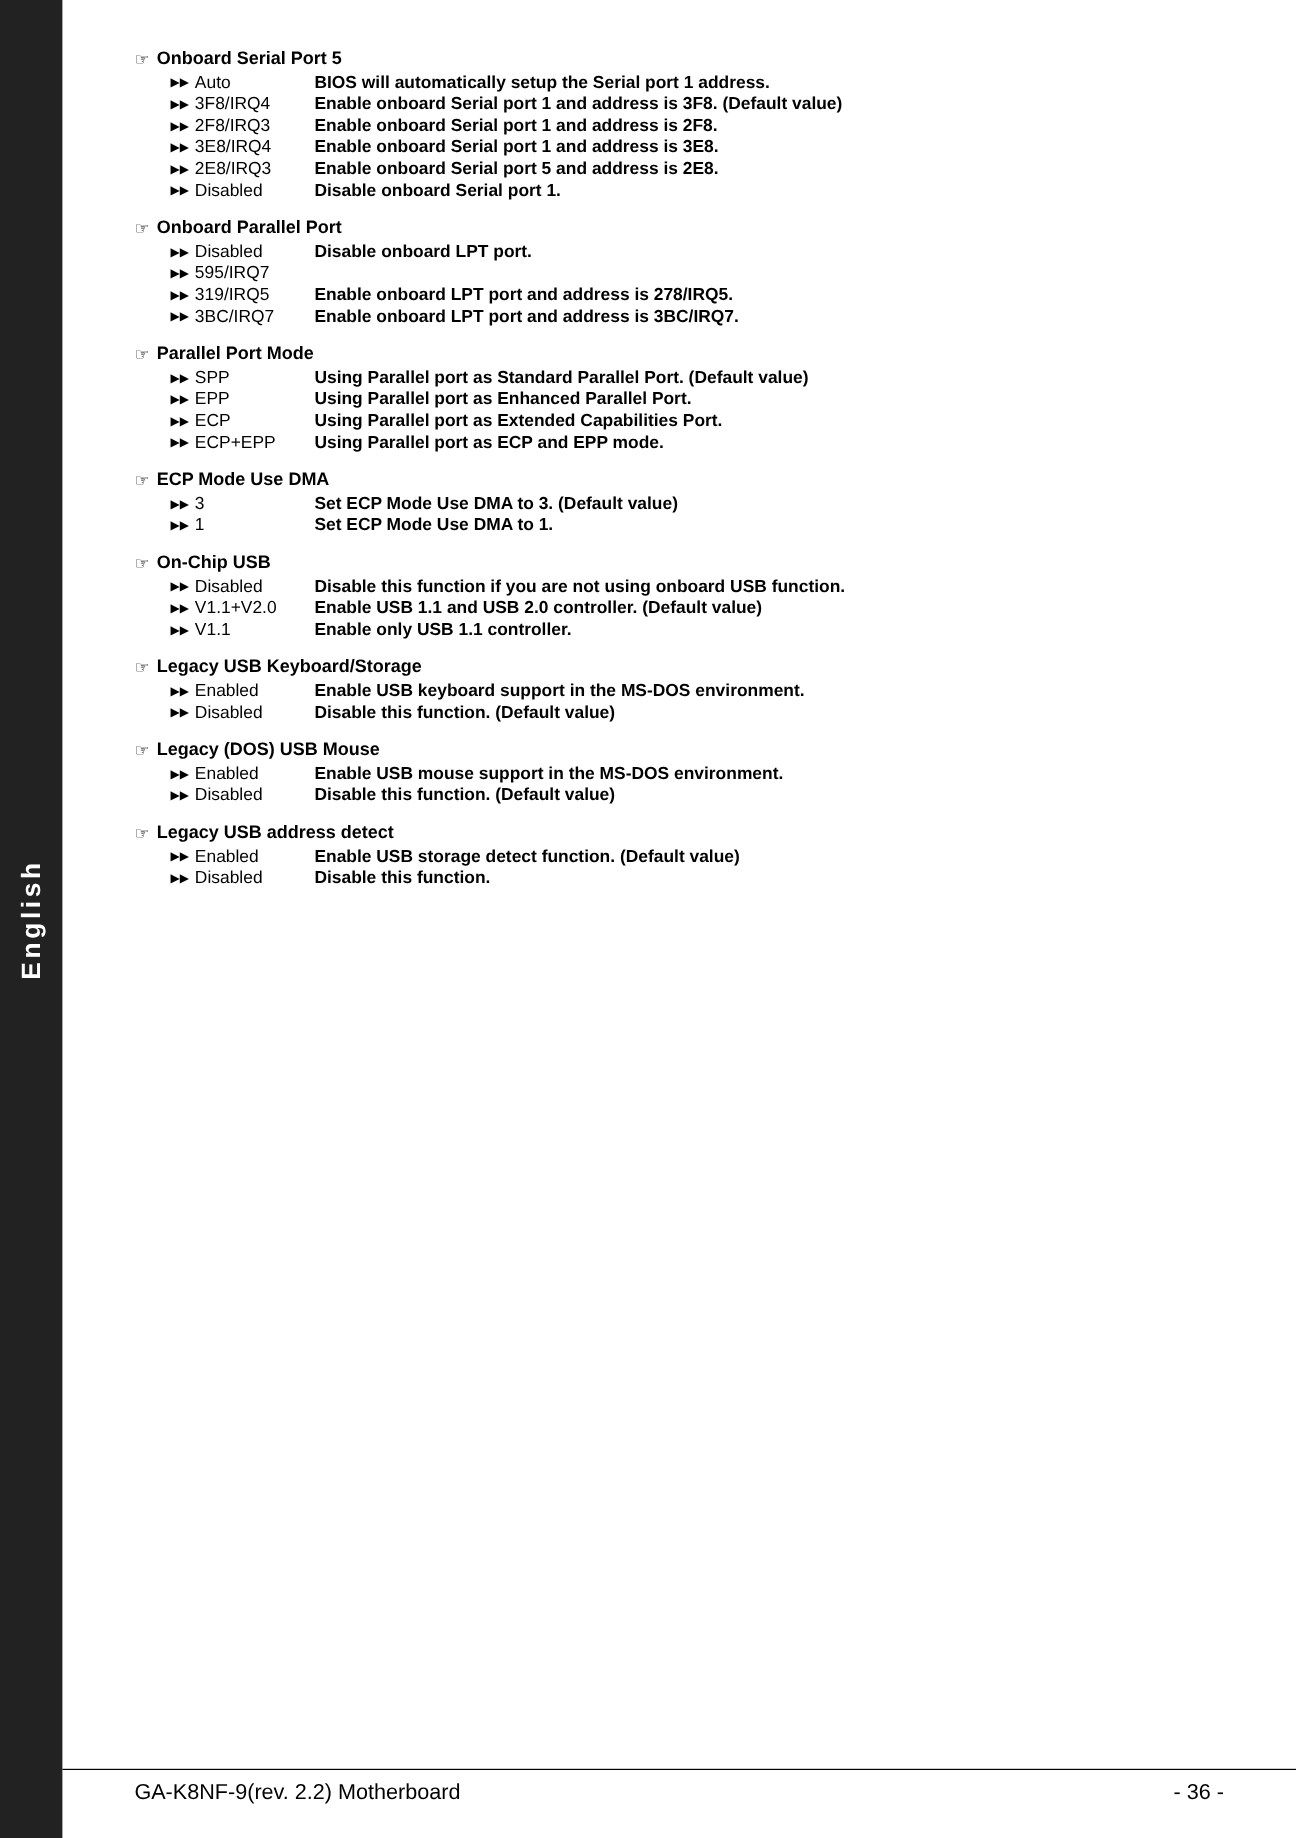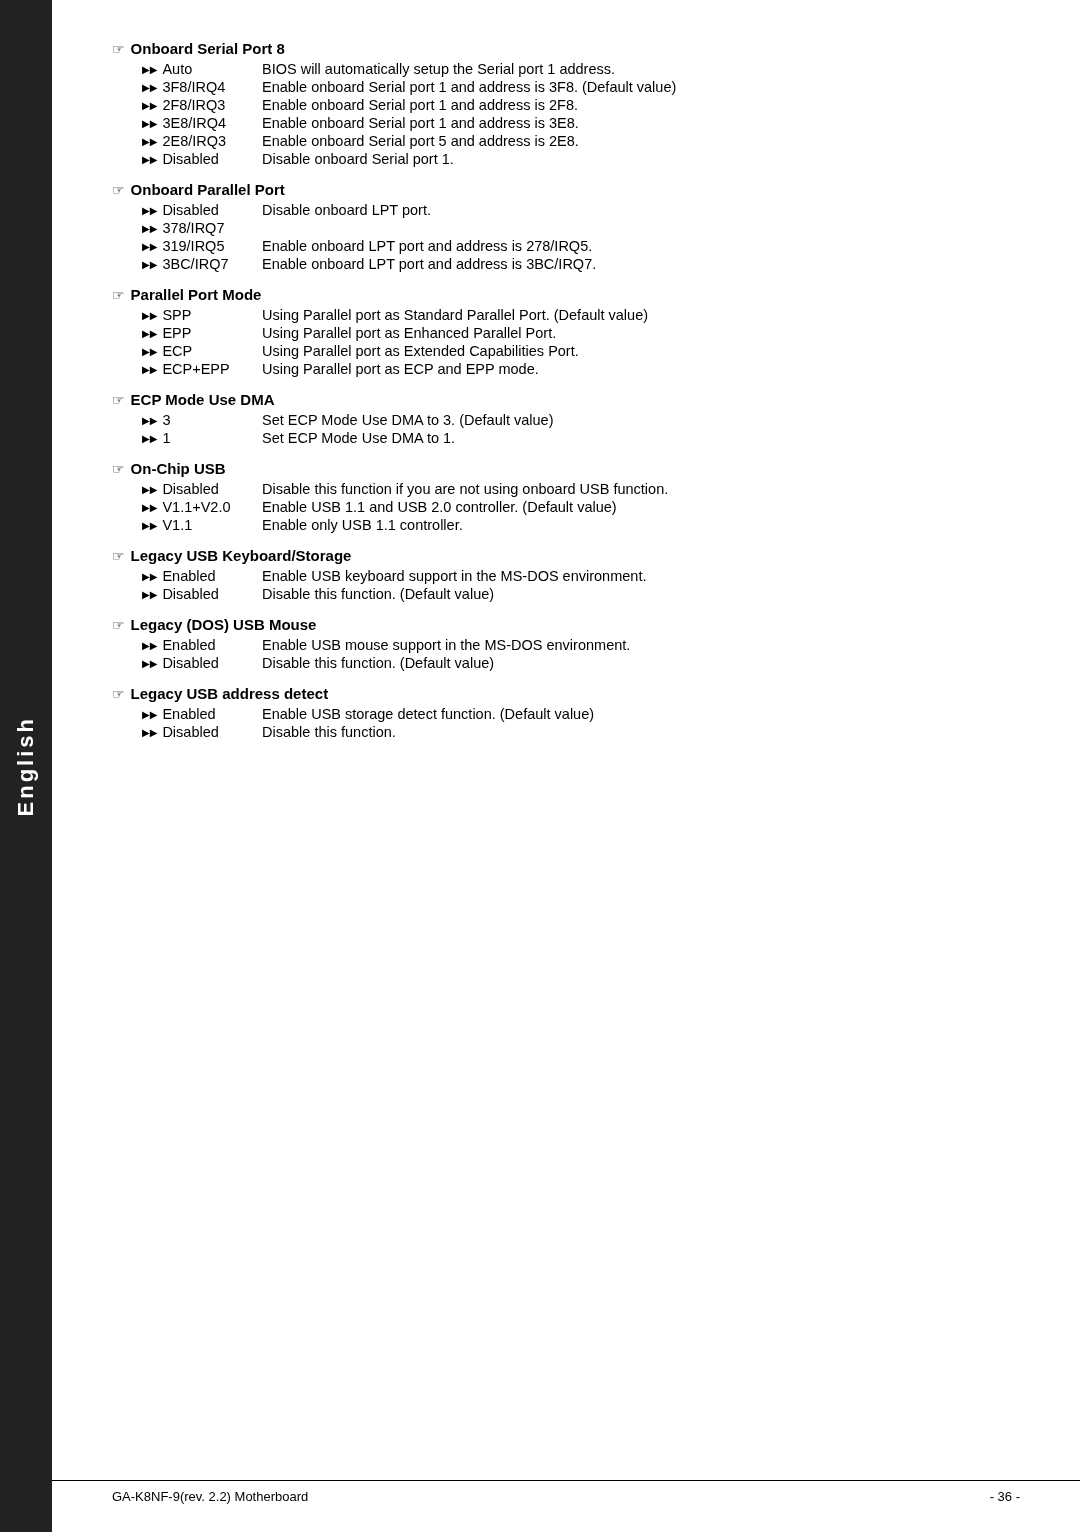--- a/index.html
+++ b/index.html
@@ -76,49 +76,50 @@
       flex-shrink: 0;
     }
 
     .arrow {
       font-size: 13px;
       margin-right: 2px;
     }
 
     .item-desc {
       flex: 1;
+      font-weight: bold;
     }
 
     .footer {
       position: absolute;
       bottom: 28px;
       left: 52px;
       right: 0;
       display: flex;
       justify-content: space-between;
       padding: 0 60px;
       border-top: 1px solid #000;
       padding-top: 8px;
-      font-size: 13px;
+      font-size: 18px;
     }
 
   </style>
 </head>
 <body>
 
 <div class="sidebar">
   <span class="sidebar-text">English</span>
 </div>
 
 <div class="main-content">
   <div id="sections-container">
       <div class="section">
         <div class="section-title">
           <span class="tilde" style="font-weight: normal; font-size: 14px;">☞</span>
-          <span>Onboard Serial Port 8</span>
+          <span>Onboard Serial Port 5</span>
         </div>
         <div class="item-list">
           <div class="item-row">
             <span class="item-key">
               <span class="arrow" style="font-size: 10px;">▶▶</span>
               <span>Auto</span>
             </span>
             <span class="item-desc">BIOS will automatically setup the Serial port 1 address.</span>
           </div>
           <div class="item-row">
@@ -167,21 +168,21 @@
           <div class="item-row">
             <span class="item-key">
               <span class="arrow" style="font-size: 10px;">▶▶</span>
               <span>Disabled</span>
             </span>
             <span class="item-desc">Disable onboard LPT port.</span>
           </div>
           <div class="item-row">
             <span class="item-key">
               <span class="arrow" style="font-size: 10px;">▶▶</span>
-              <span>378/IRQ7</span>
+              <span>595/IRQ7</span>
             </span>
           </div>
           <div class="item-row">
             <span class="item-key">
               <span class="arrow" style="font-size: 10px;">▶▶</span>
               <span>319/IRQ5</span>
             </span>
             <span class="item-desc">Enable onboard LPT port and address is 278/IRQ5.</span>
           </div>
           <div class="item-row">

